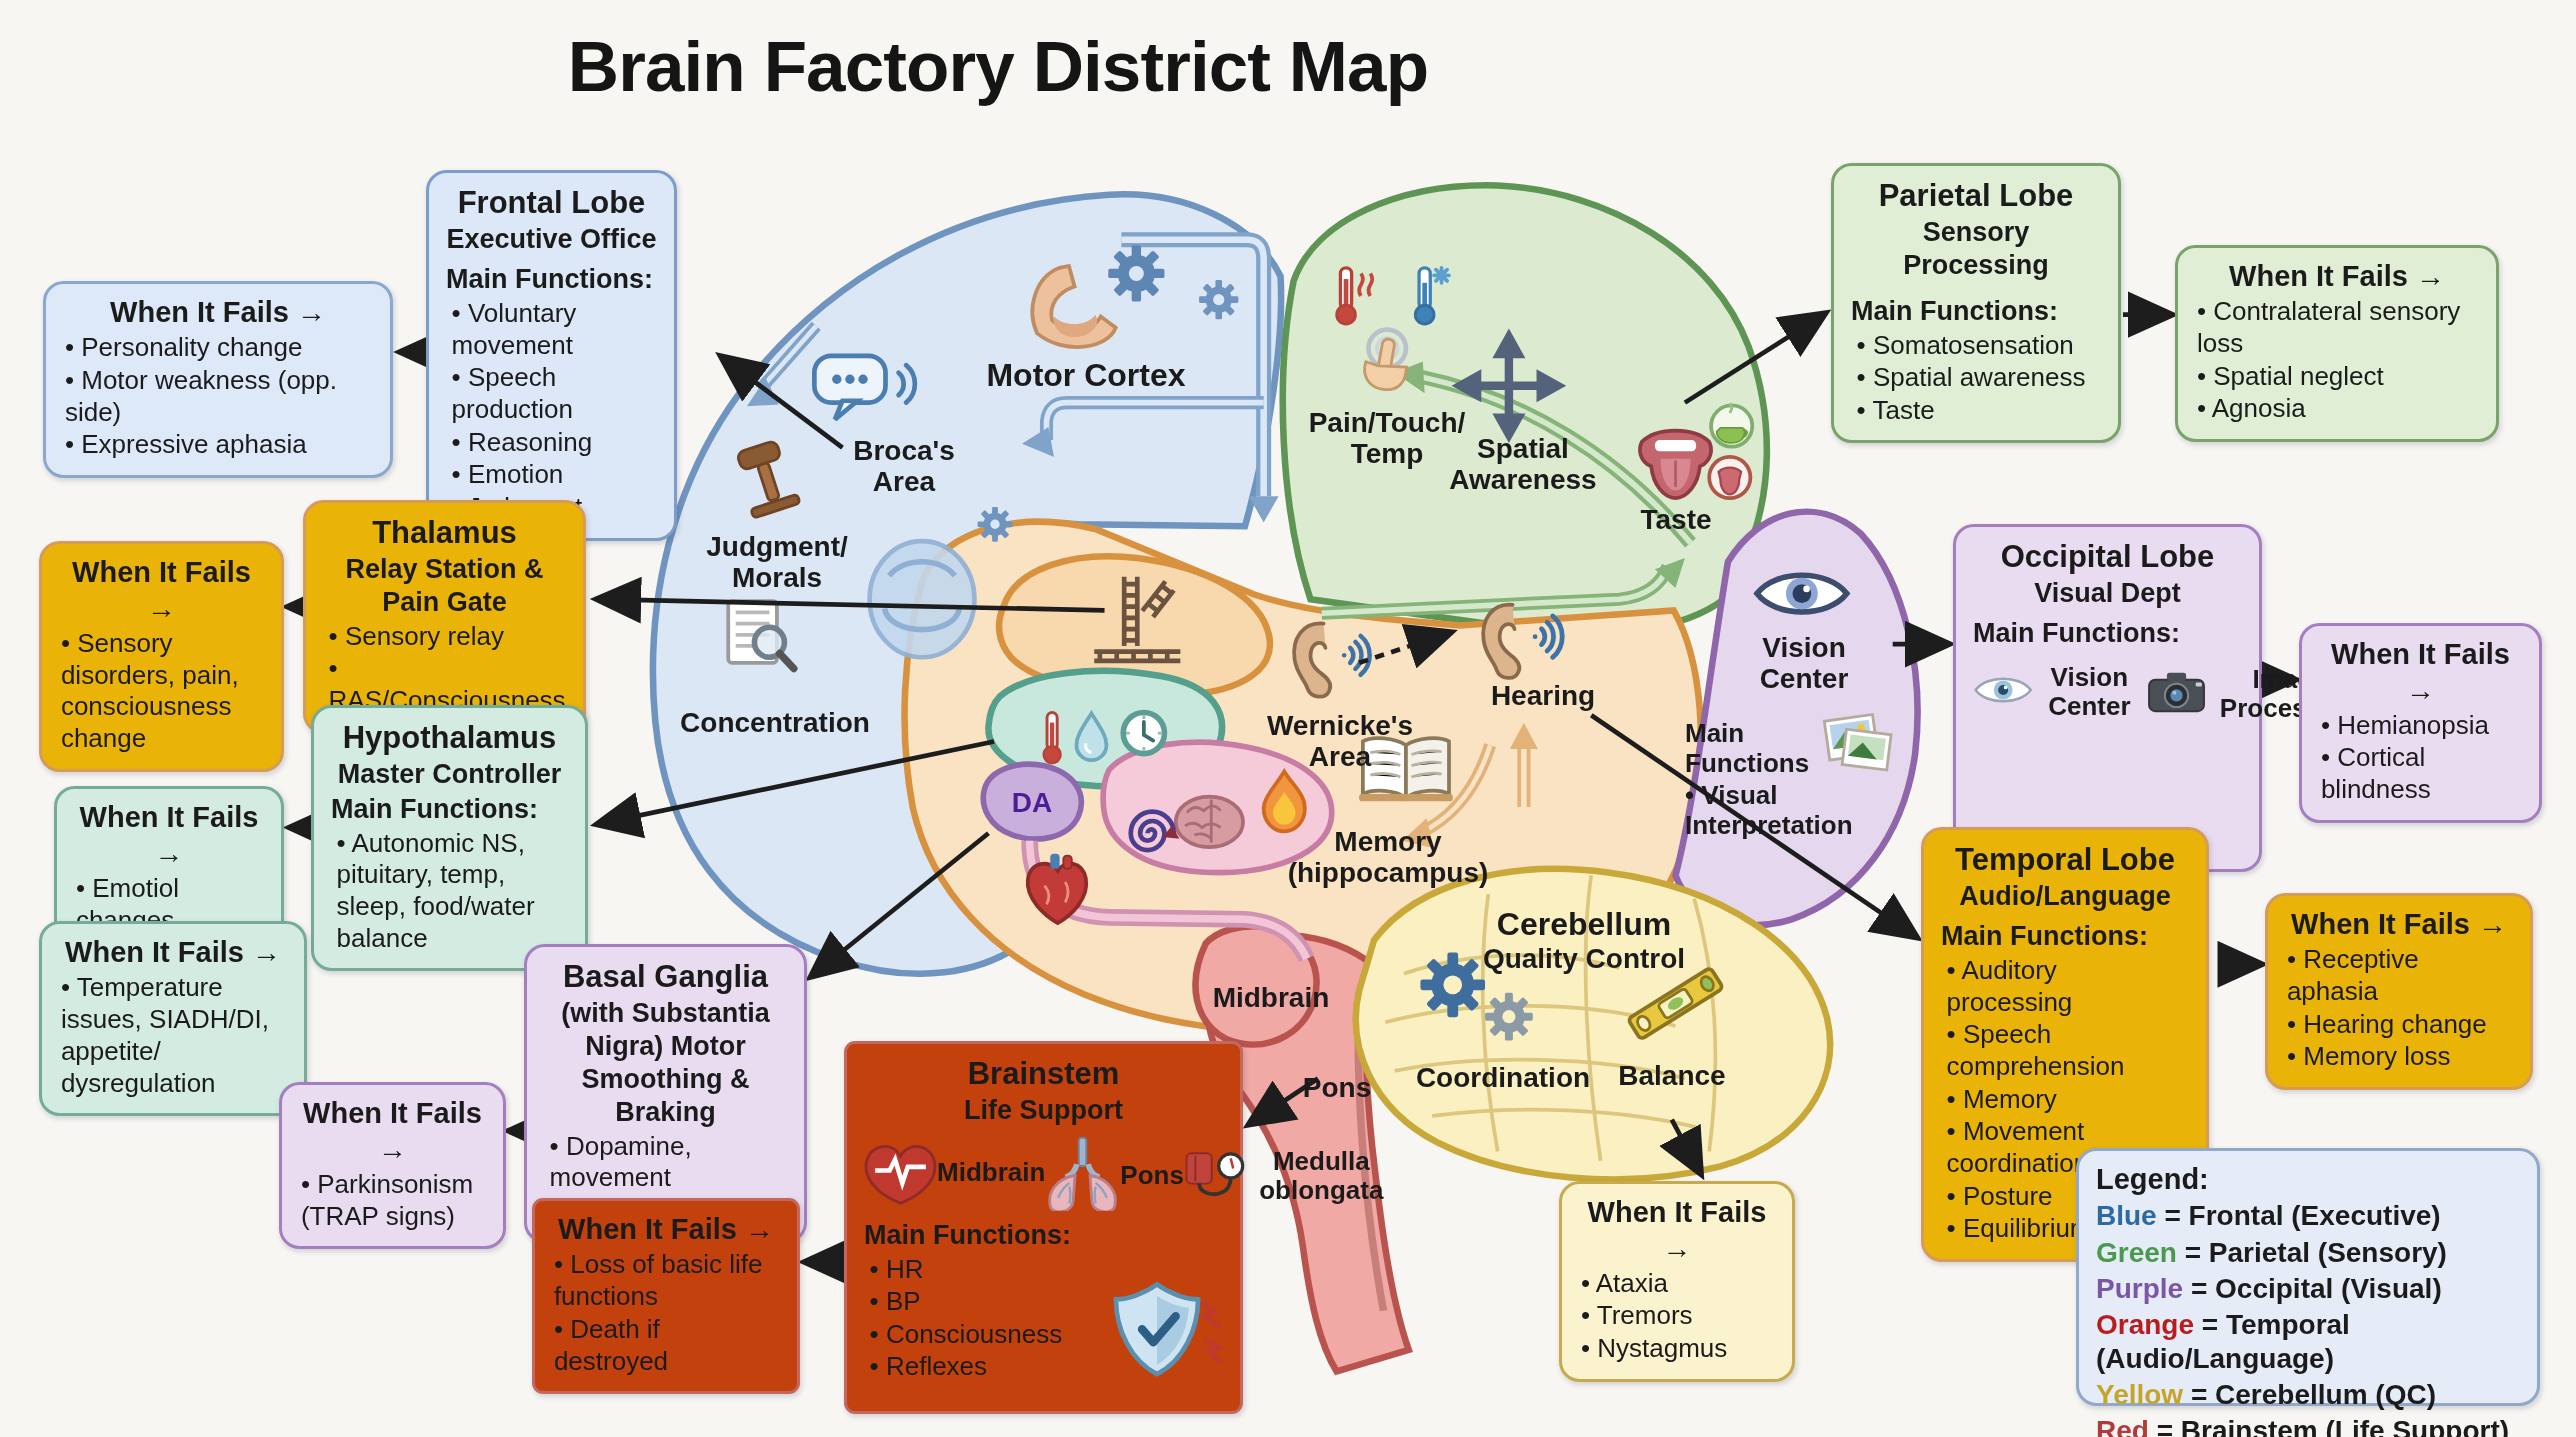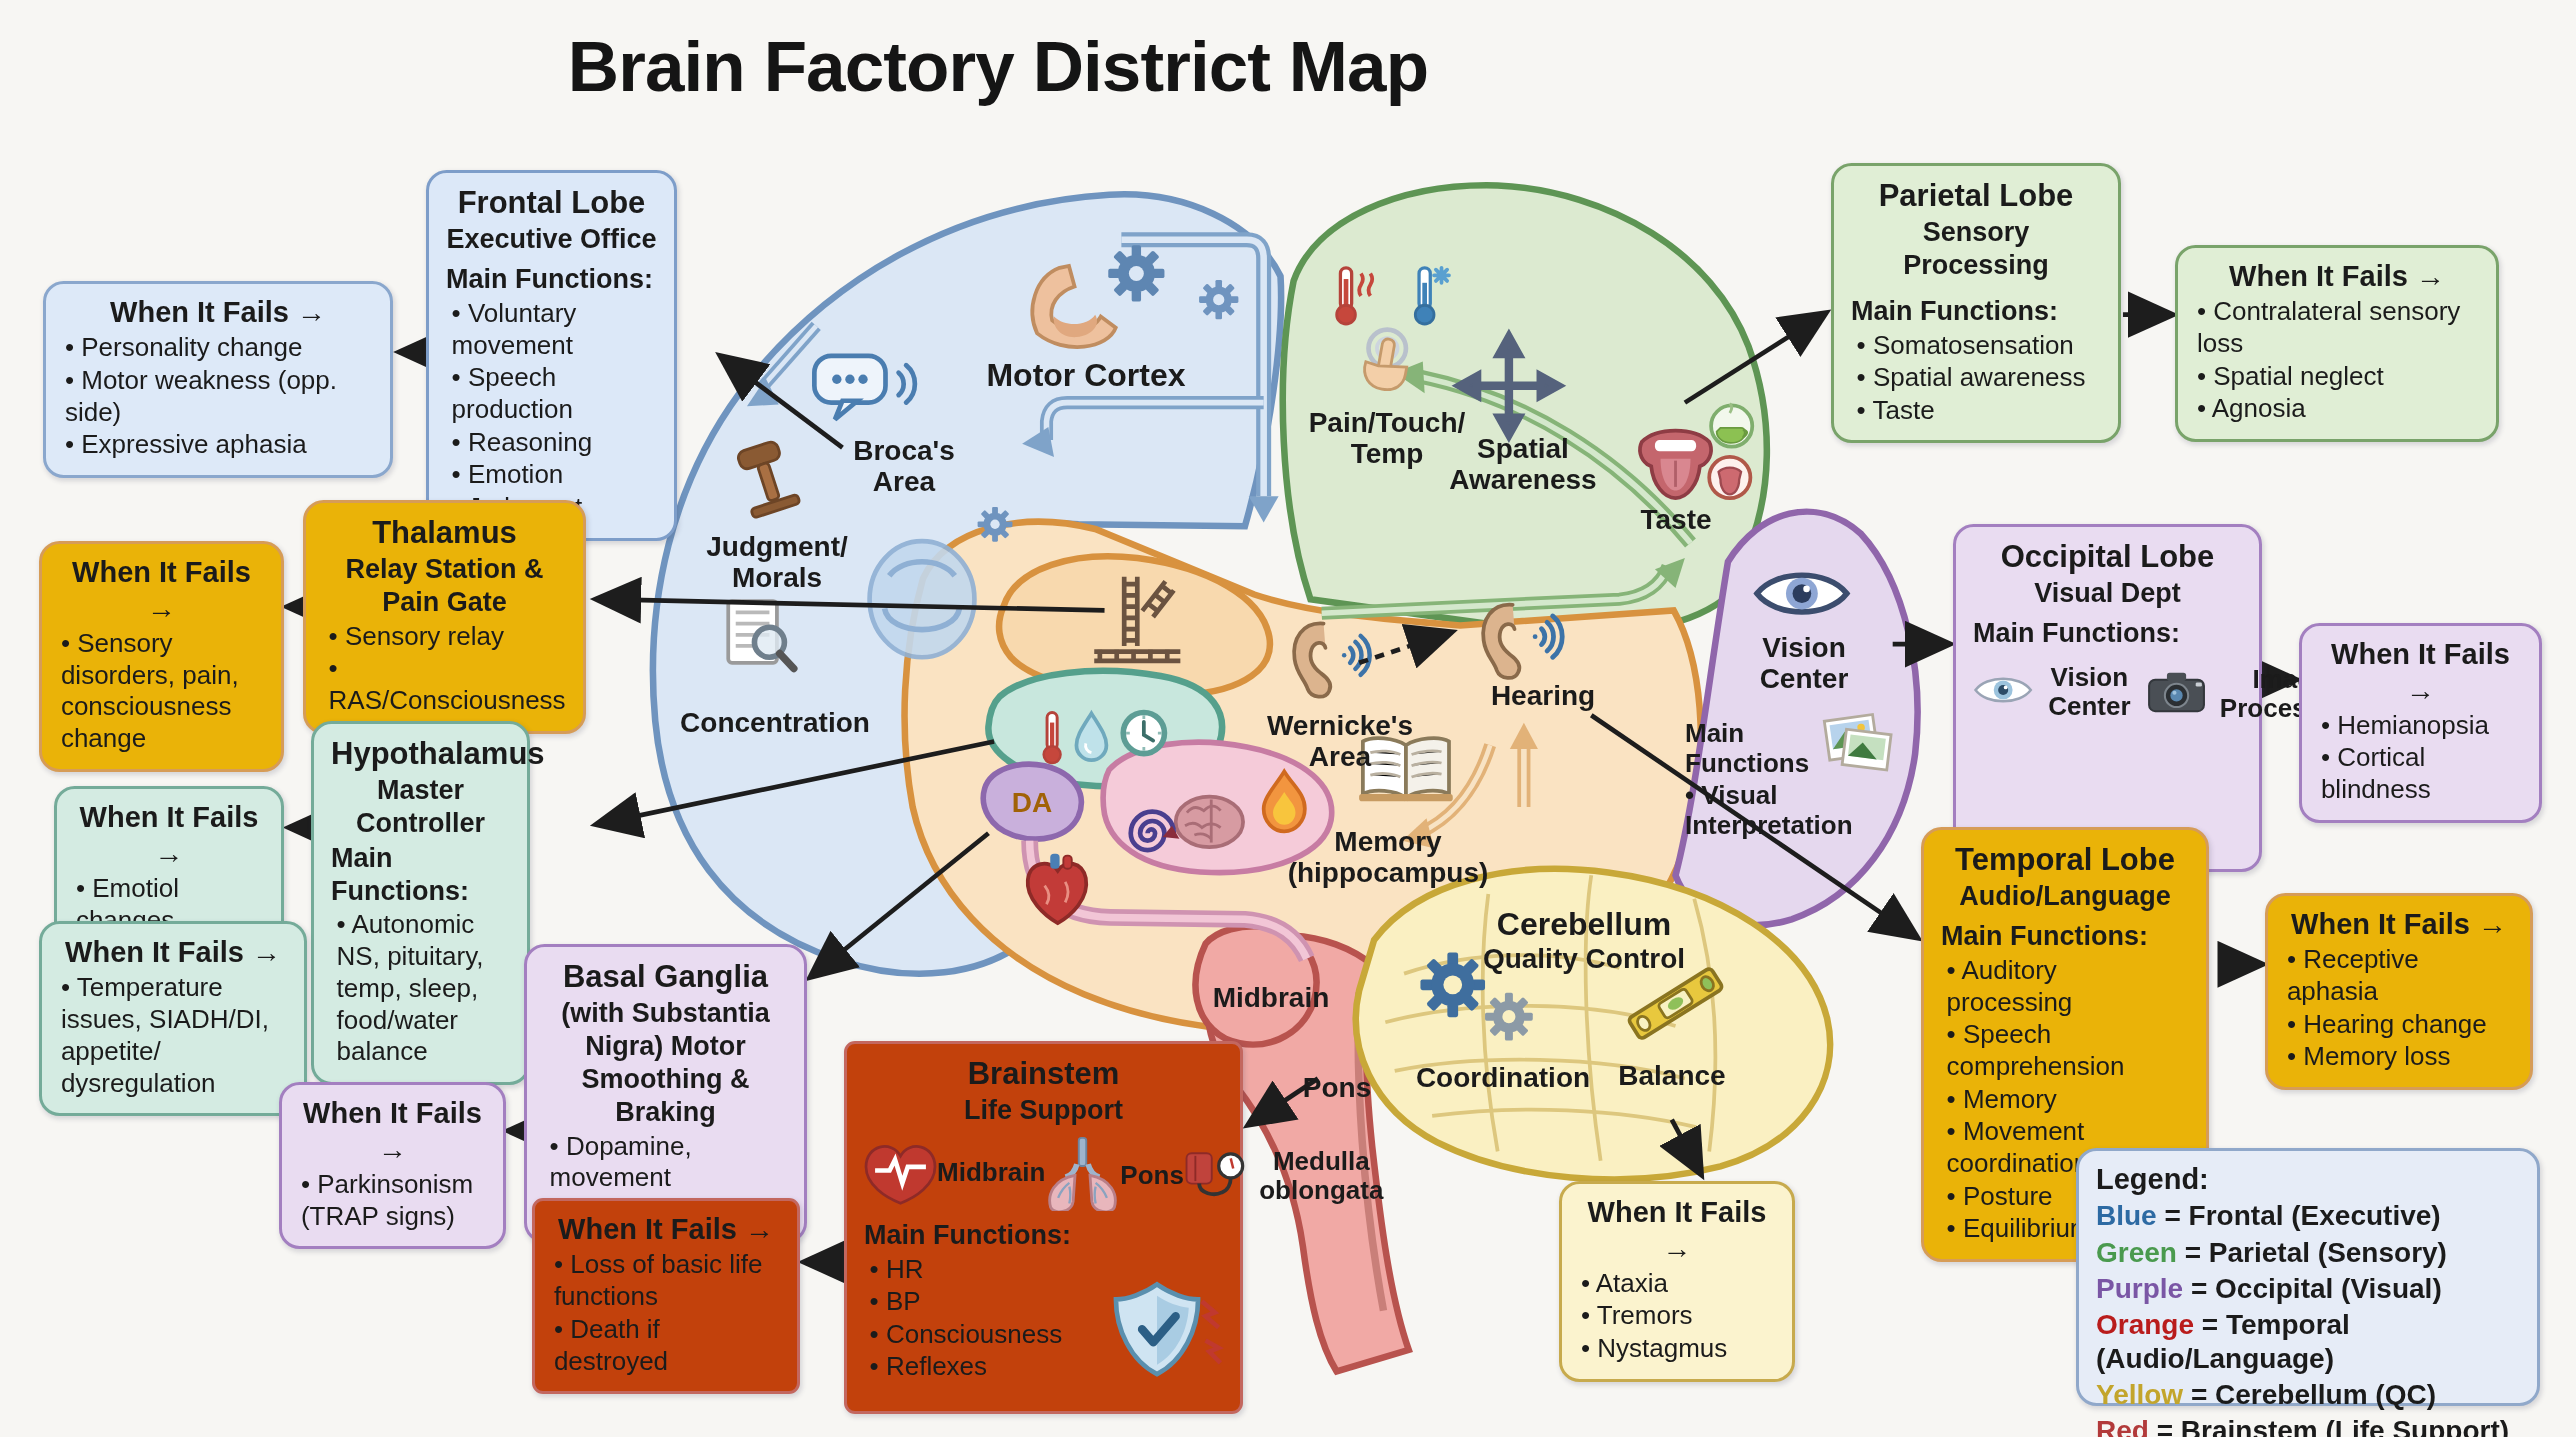--- a/index.html
+++ b/index.html
@@ -365,21 +365,21 @@
     <ul>
         <li>• Visual Interpretation</li>
       </ul>
   </div>
   <div class="rl big" style="left:1584px;top:925px">Cerebellum</div>
   <div class="rl" style="left:1584px;top:959px">Quality Control</div>
   <div class="rl" style="left:1503px;top:1078px">Coordination</div>
   <div class="rl" style="left:1672px;top:1076px">Balance</div>
   <div class="rl" style="left:1271px;top:998px">Midbrain</div>
   <div class="rl" style="left:1337px;top:1088px">Pons</div>
-  <div class="rl" style="left:1032px;top:803px;color:#a16207">DA</div>
+  <div class="rl" style="left:1032px;top:803px;color:#4c1d95">DA</div>
 
   <div class="box c-blue wf" style="left:43px;top:281px;width:350px">
     <div class="bt">When It Fails →</div>
     <ul>
         <li>• Personality change</li>
         <li>• Motor weakness (opp. side)</li>
         <li>• Expressive aphasia</li>
       </ul>
   </div>
   <div class="box c-blue2" style="left:426px;top:170px;width:251px">
@@ -409,21 +409,21 @@
         <li>• RAS/Consciousness</li>
       </ul>
   </div>
 
   <div class="box c-teal wf" style="left:54px;top:786px;width:230px">
     <div class="bt">When It Fails →</div>
     <ul>
         <li>• Emotiol changes, memory loss</li>
       </ul>
   </div>
-  <div class="box c-teal" style="left:311px;top:721px;width:219px">
+  <div class="box c-teal" style="left:311px;top:705px;width:277px">
     <div class="bt">Hypothalamus</div>
     <div class="bs">Master Controller</div>
     <div class="sec" style="margin-top:1.9px">Main Functions:</div>
     <ul>
         <li>• Autonomic NS, pituitary, temp, sleep, food/water balance</li>
       </ul>
   </div>
   <div class="box c-teal wf" style="left:39px;top:921px;width:268px">
     <div class="bt">When It Fails →</div>
     <ul>

